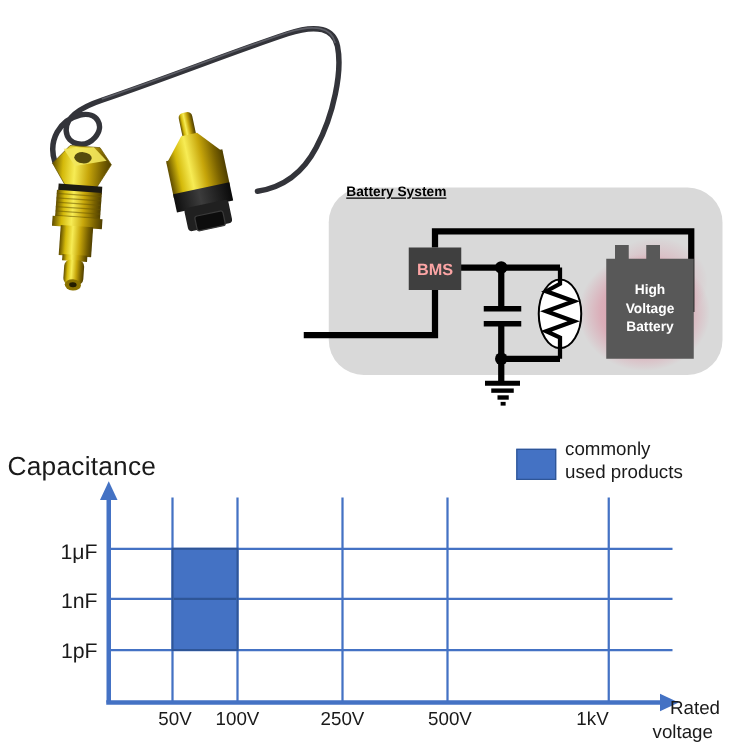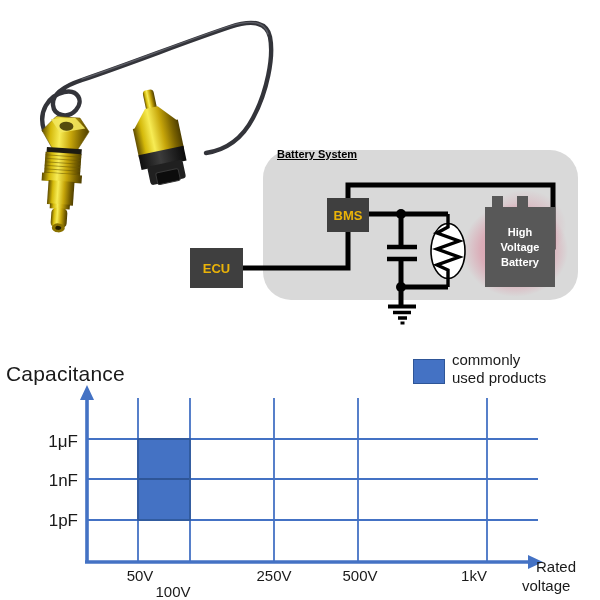--- a/index.html
+++ b/index.html
@@ -9,36 +9,36 @@
   svg{display:block;}
   
   #panel{left:263px;top:150px;width:315px;height:150px;background:#d9d9d9;border-radius:28px;z-index:0;}
   .glow{border-radius:50%;z-index:0;}
   #glow1{left:448px;top:190px;width:135px;height:120px;
     background:radial-gradient(closest-side, rgba(222,62,100,0.50), rgba(222,62,100,0.28) 52%, rgba(222,62,100,0) 78%);}
   #glow2{left:470px;top:178px;width:110px;height:95px;
     background:radial-gradient(closest-side, rgba(222,62,100,0.38), rgba(222,62,100,0) 75%);}
   #art{left:0;top:0;z-index:1;}
   #panel-title{left:277px;top:148px;font-size:11px;font-weight:bold;text-decoration:underline;color:#000;z-index:2;}
-  .modbox{background:#3f3f3f;color:#eab308;font-weight:bold;display:flex;align-items:center;justify-content:center;z-index:2;}
+  .modbox{background:#3f3f3f;color:#fca5a5;font-weight:bold;display:flex;align-items:center;justify-content:center;z-index:2;}
   #ecu-box{left:190px;top:248px;width:53px;height:40px;font-size:13px;}
   #bms-box{left:327px;top:198px;width:42px;height:34px;font-size:13px;}
   .term{background:#585858;z-index:2;}
   #term-l{left:492px;top:196px;width:11px;height:12px;}
   #term-r{left:517px;top:196px;width:11px;height:12px;}
   #batt-box{left:485px;top:207px;width:70px;height:80px;background:#585858;color:#fff;
     font-weight:bold;font-size:11px;line-height:15px;display:flex;align-items:center;justify-content:center;
     text-align:center;white-space:pre-line;z-index:2;}
   
   .cht{z-index:2;color:#1a1a1a;}
   #ylabel{left:6px;top:362px;font-size:21px;font-weight:500;letter-spacing:.2px;}
   .ytick{width:40px;text-align:right;font-size:17px;}
   #yt2{left:38px;top:432px;} #yt1{left:38px;top:471px;} #yt0{left:38px;top:511px;}
   .xtick{width:48px;text-align:center;font-size:15px;}
-  #xt0{left:116px;top:567px;} #xt1{left:149px;top:567px;margin-top:16px;} #xt2{left:250px;top:567px;}
+  #xt0{left:116px;top:567px;} #xt1{left:166px;top:567px;} #xt2{left:250px;top:567px;}
   #xt3{left:336px;top:567px;} #xt4{left:450px;top:567px;}
   #xlabel{left:522px;top:557px;font-size:15px;line-height:19px;white-space:pre-line;text-indent:14px;}
   #legend-swatch{left:413px;top:359px;width:30px;height:23px;background:#4472c4;border:1px solid #2e5597;z-index:2;}
   #legend-label{left:452px;top:351px;font-size:15px;line-height:18px;white-space:pre-line;}
 </style>
 </head>
 <body>
 
 <div id="stage">
 
@@ -147,23 +147,20 @@
       <g stroke="#4472c4" stroke-width="3.6">
         <line x1="87" y1="562" x2="87" y2="397"></line>
         <line x1="85" y1="562" x2="530" y2="562"></line>
       </g>
       <polygon points="87,385 80,400 94,400" fill="#4472c4"></polygon>
       <polygon points="543,562 528,555 528,569" fill="#4472c4"></polygon>
     </g>
   </svg>
 
   <div id="panel-title" class="abs">Battery System</div>
-  <div id="ecu-box" class="abs modbox">
-    <span>ECU</span>
-  </div>
   <div id="bms-box" class="abs modbox">
     <span>BMS</span>
   </div>
   <div id="term-l" class="abs term"></div>
   <div id="term-r" class="abs term"></div>
   <div id="batt-box" class="abs">High
 Voltage
 Battery</div>
 
   <div id="ylabel" class="abs cht">Capacitance</div>

